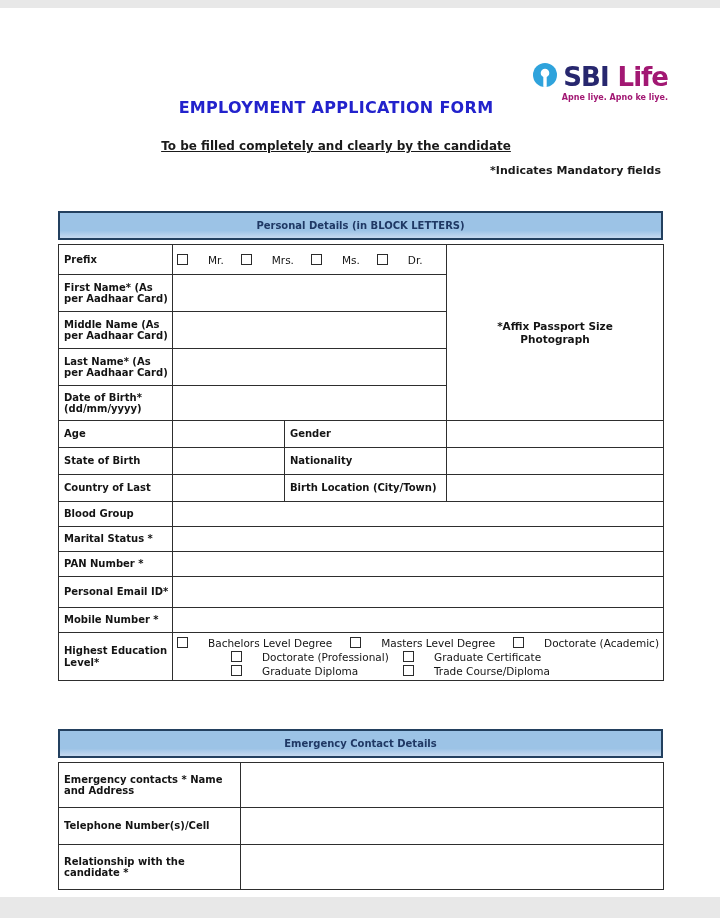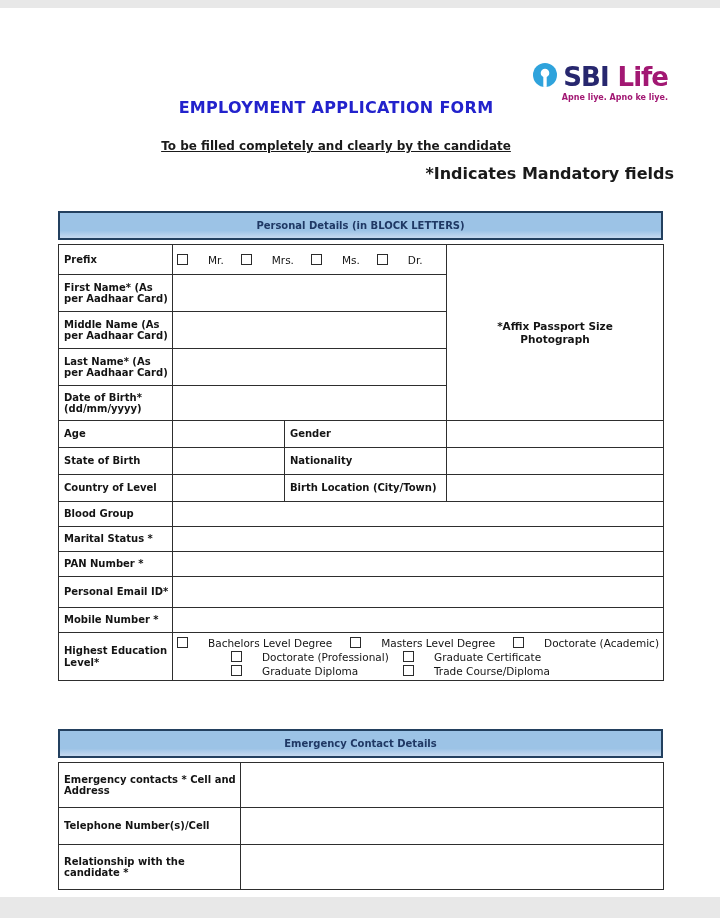--- a/index.html
+++ b/index.html
@@ -14,21 +14,21 @@
   .logo { position:absolute; top:54px; right:52px; display:flex; flex-direction:column; align-items:flex-end; }
   .logo-row { display:flex; align-items:center; gap:5px; }
   .brand-sbi { font-size:26px; font-weight:bold; color:#27276E; letter-spacing:-1px; }
   .brand-life { font-size:26px; font-weight:bold; color:#A21873; letter-spacing:-1px; margin-left:4px; }
   .logo-tagline { font-size:8px; font-weight:bold; color:#A21873; margin-top:1px; }
 
   
   .title-block { position:absolute; left:56px; top:90px; width:560px; text-align:center; }
   .form-title { font-size:16px; font-weight:bold; color:#2222CC; letter-spacing:0.3px; }
   .form-subtitle { margin-top:22px; font-size:12px; font-weight:bold; color:#1a1a1a; text-decoration:underline; }
-  .mandatory-note { position:absolute; right:46px; top:156px; font-size:16px; font-weight:bold; color:#1a1a1a; }
+  .mandatory-note { position:absolute; right:59px; top:156px; font-size:11px; font-weight:bold; color:#1a1a1a; }
 
   
   .section { position:absolute; left:58px; width:605px; }
   .section-personal { top:203px; }
   .section-emergency { top:721px; }
   .sec-header {
     height:29px; line-height:25px; text-align:center;
     font-size:10px; font-weight:bold; color:#1F3864;
     background:linear-gradient(to bottom, #9CC3E6 70%, #C6D9EF 100%);
     border:2px solid #23405F; margin-bottom:4px;
@@ -152,21 +152,21 @@
         <td class="lbl">Gender</td>
         <td class="blank"></td>
       </tr>
       <tr class="h27">
         <td class="lbl">State of Birth</td>
         <td class="blank"></td>
         <td class="lbl">Nationality</td>
         <td class="blank"></td>
       </tr>
       <tr class="h27">
-        <td class="lbl">Country of Level</td>
+        <td class="lbl">Country of Last</td>
         <td class="blank"></td>
         <td class="lbl">Birth Location (City/Town)</td>
         <td class="blank"></td>
       </tr>
 
       <tr class="h25">
         <td class="lbl">Blood Group</td>
         <td class="blank" colspan="3"></td>
       </tr>
       <tr class="h25">
@@ -232,21 +232,21 @@
   <div class="section section-emergency">
     <div class="sec-header">Emergency Contact Details</div>
 
     <table class="grid">
       <colgroup>
         <col style="width:182px">
           <col style="width:423px">
       </colgroup>
       <tbody>
           <tr class="h45">
-        <td class="lbl">Emergency contacts * Cell and Address</td>
+        <td class="lbl">Emergency contacts * Name and Address</td>
         <td class="blank"></td>
       </tr>
       <tr class="h37">
         <td class="lbl">Telephone Number(s)/Cell</td>
         <td class="blank"></td>
       </tr>
       <tr class="h45">
         <td class="lbl">Relationship with the candidate *</td>
         <td class="blank"></td>
       </tr>

